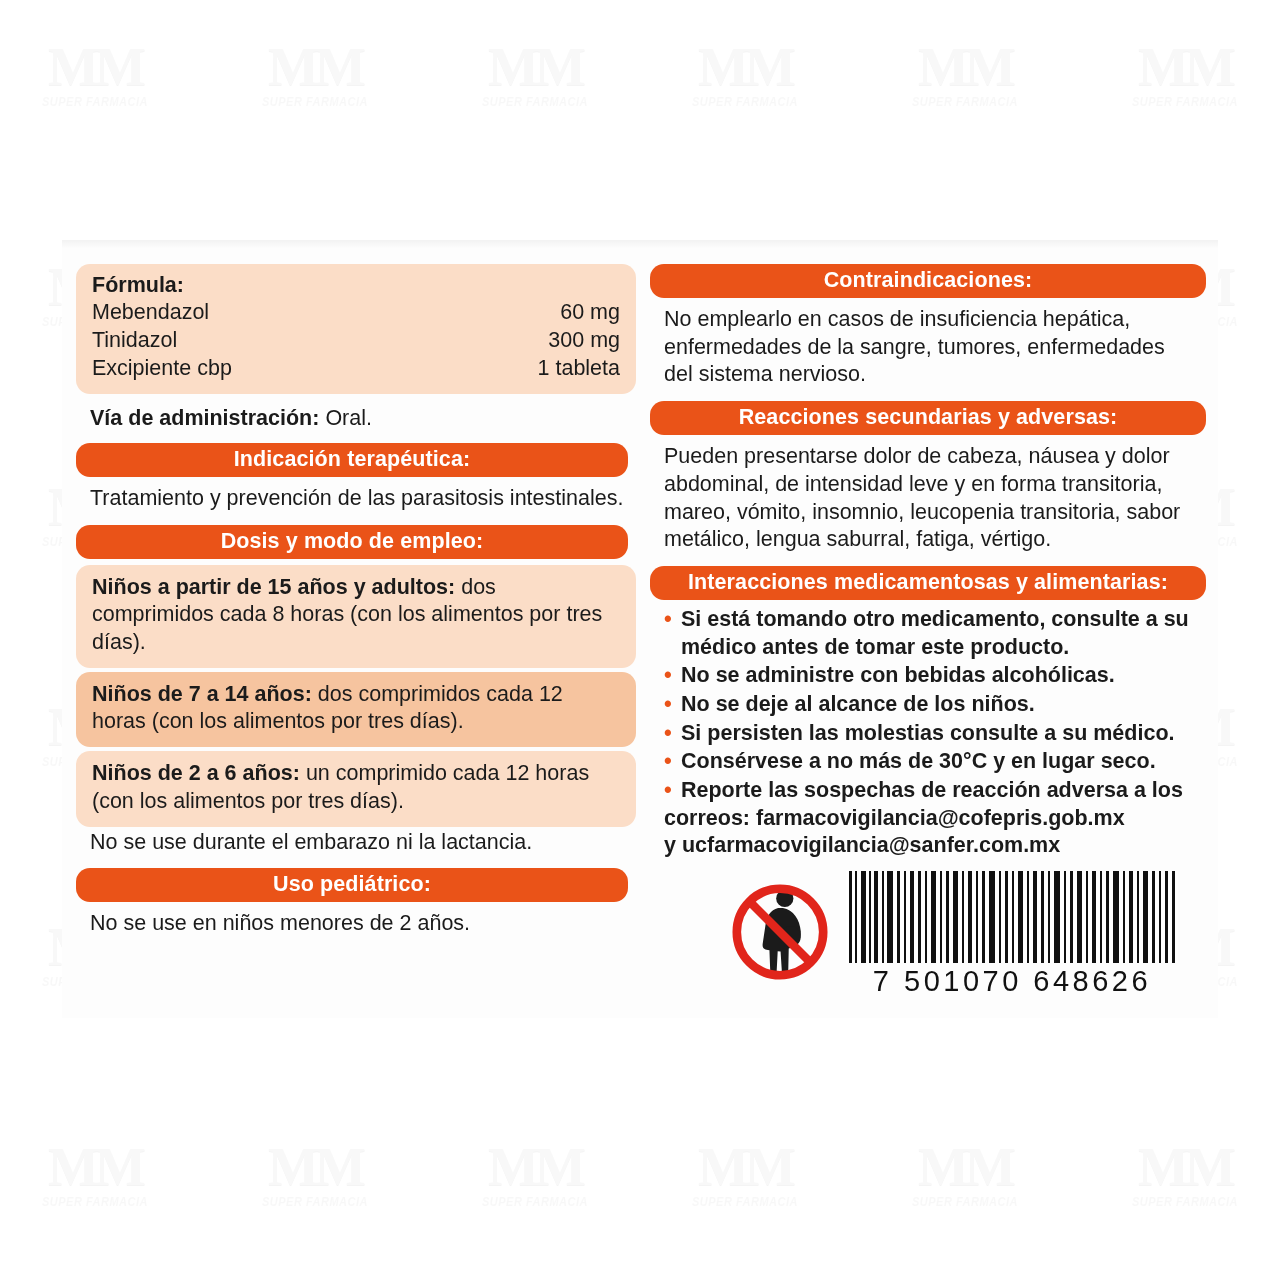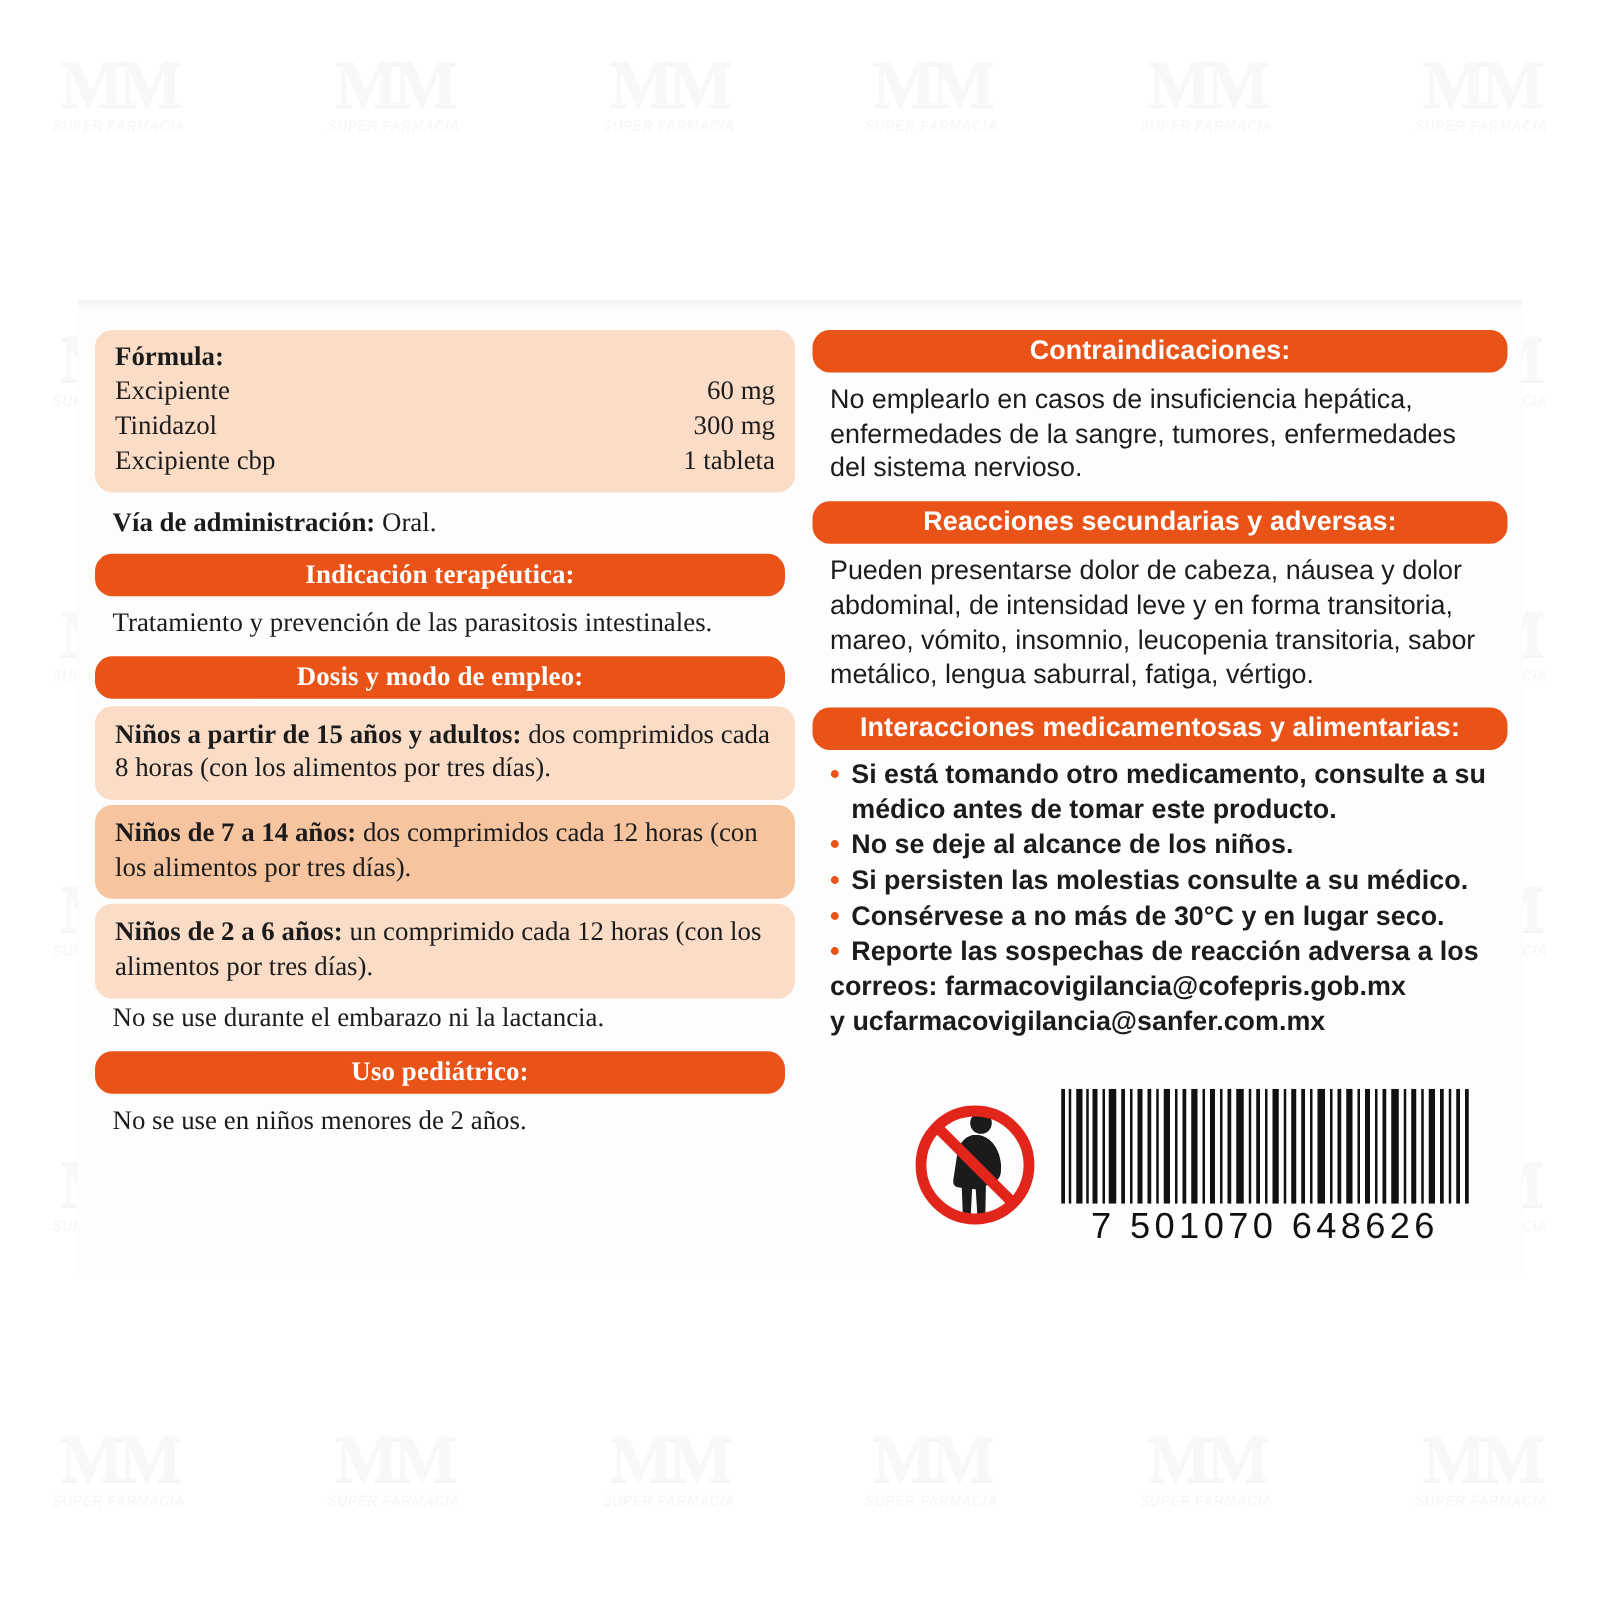--- a/index.html
+++ b/index.html
@@ -68,21 +68,21 @@
     width: 1156px;
     height: 10px;
     background: linear-gradient(to bottom, rgba(0,0,0,0.05), rgba(0,0,0,0));
     z-index: 9;
   }
 
   .col {
     position: absolute;
     top: 16px;
   }
-  #col-left  { left: 14px;  width: 560px; font-family: Liberation Serif, serif; }
+  #col-left  { left: 14px;  width: 560px; }
   #col-right { left: 588px; width: 556px; }
 
   
   .banner {
     background: #ea5318;
     color: #ffffff;
     font-size: 21.5px;
     font-weight: bold;
     text-align: center;
     border-radius: 14px;
@@ -339,21 +339,21 @@
 
 <div class="shadow-top"></div>
 
 <div id="label-card">
 
   <div class="col" id="col-left">
 
     <div class="tint tint-light">
       <div class="formula-title">Fórmula:</div>
       <div class="formula-row">
-        <span>Excipiente</span>
+        <span>Mebendazol</span>
         <span class="amount">60 mg</span>
       </div>
       <div class="formula-row">
         <span>Tinidazol</span>
         <span class="amount">300 mg</span>
       </div>
       <div class="formula-row">
         <span>Excipiente cbp</span>
         <span class="amount">1 tableta</span>
       </div>
@@ -400,20 +400,21 @@
 
     <div class="banner" style="margin-top:0;">Contraindicaciones:</div>
     <div class="body-text pad">No emplearlo en casos de insuficiencia hepática, enfermedades de la sangre, tumores, enfermedades del sistema nervioso.</div>
 
     <div class="banner">Reacciones secundarias y adversas:</div>
     <div class="body-text pad">Pueden presentarse dolor de cabeza, náusea y dolor abdominal, de intensidad leve y en forma transitoria, mareo, vómito, insomnio, leucopenia transitoria, sabor metálico, lengua saburral, fatiga, vértigo.</div>
 
     <div class="banner">Interacciones medicamentosas y alimentarias:</div>
     <ul class="bullets">
       <li>Si está tomando otro medicamento, consulte a su médico antes de tomar este producto.</li>
+      <li>No se administre con bebidas alcohólicas.</li>
       <li>No se deje al alcance de los niños.</li>
       <li>Si persisten las molestias consulte a su médico.</li>
       <li>Consérvese a no más de 30°C y en lugar seco.</li>
       <li>
         <span>Reporte las sospechas de reacción adversa a los</span>
         <span class="cont">correos: farmacovigilancia@cofepris.gob.mx</span>
         <span class="cont">y ucfarmacovigilancia@sanfer.com.mx</span>
       </li>
     </ul>
   </div>

